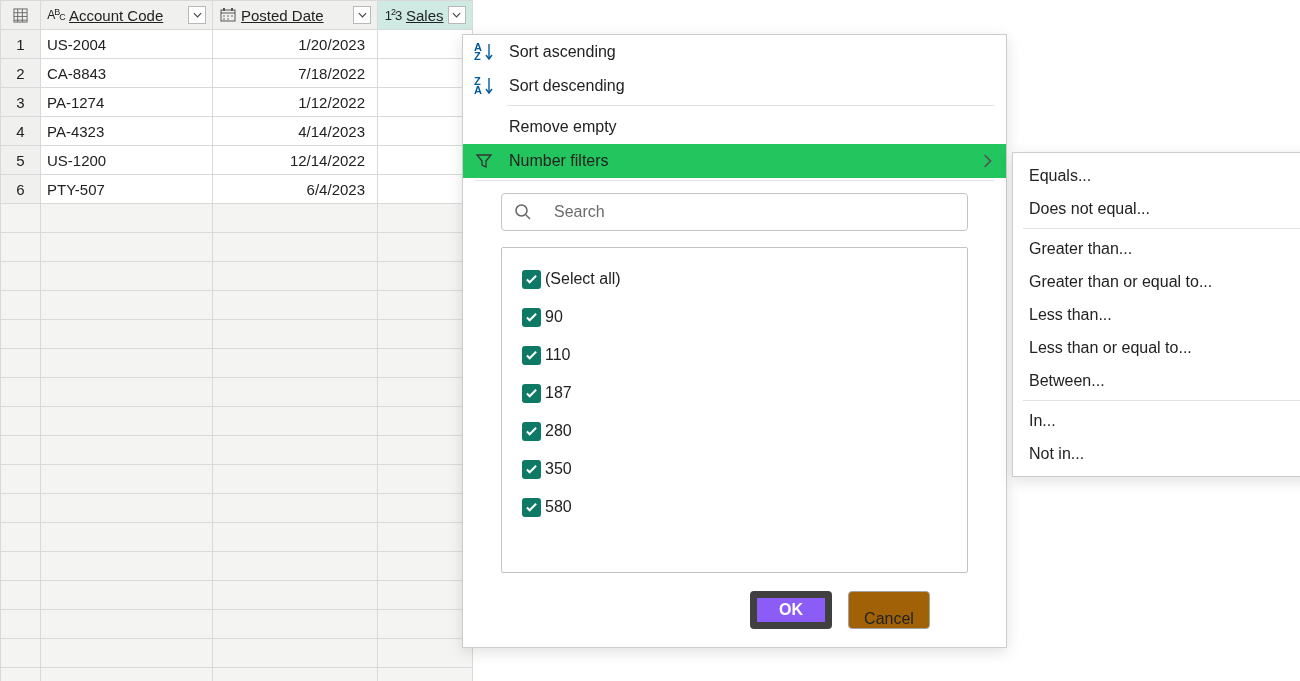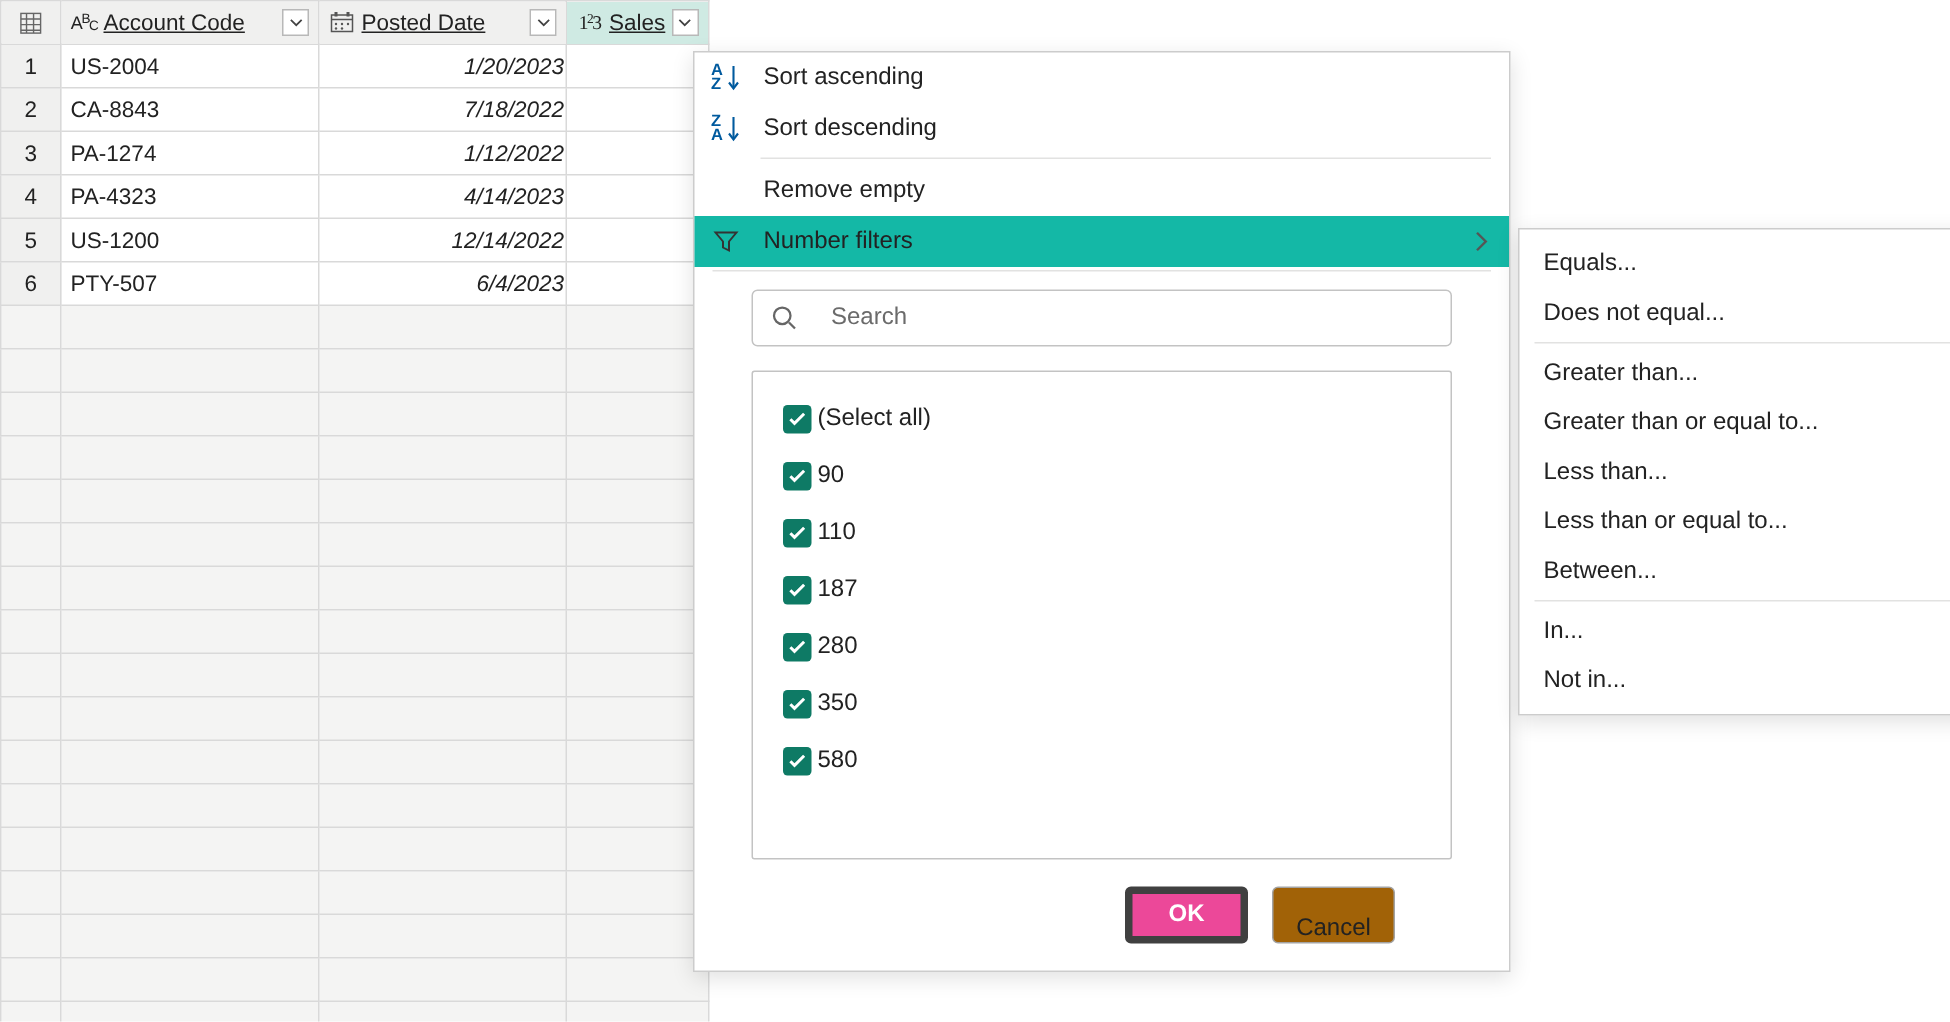--- a/index.html
+++ b/index.html
@@ -32,21 +32,21 @@
     text-align: left;
     position: relative;
   }
   .col-rownum  { width: 40px;  text-align: center; }
   .col-acct    { width: 172px; }
   .col-posted  { width: 165px; }
   .col-sales   { width: 84px;  }
 
   .grid td.rownum { background: #f0f0ef; text-align: center; }
   .grid td.acct   { text-align: left; }
-  .grid td.posted { text-align: right; font-style: italic; padding-right: 1px; }
+  .grid td.posted { text-align: right; padding-right: 12px; }
   .grid td.sales  { text-align: right; padding-right: 8px; }
 
   .hdr-inner { display: flex; align-items: center; height: 100%; gap: 4px; }
   .hdr-label { flex: 1; text-decoration: underline; }
   .hdr-dropdown {
     width: 18px; height: 18px;
     border: 1px solid #b8b8b8;
     background: #fff;
     display: inline-flex; align-items: center; justify-content: center;
   }
@@ -55,21 +55,21 @@
 
   .grid tbody tr.empty td { background: #f4f4f3; }
   .corner-cell svg { width: 15px; height: 15px; display:block; margin:auto;}
 
   
   .type-icon { width:18px; display:inline-flex; align-items:center; justify-content:center; }
   .type-abc { font-size: 12px; letter-spacing: -1px; }
   .type-abc sup { font-size: 9px; position: relative; top:-3px;}
   .type-abc sub { font-size: 9px; position: relative; top: 2px;}
   .type-date svg { width:16px; height:14px; }
-  .type-num { font-size: 13px; letter-spacing: -1px; font-family: Liberation Serif, serif; }
+  .type-num { font-size: 13px; letter-spacing: -1px; }
   .type-num sup { font-size: 9px; position:relative; top:-3px; }
 
   
   .dropdown {
     position: absolute;
     left: 462px;
     top: 34px;
     width: 545px;
     background: #fff;
     border: 1px solid #ccc;
@@ -79,21 +79,21 @@
   .dd-row {
     display: flex;
     align-items: center;
     height: 34px;
     padding: 0 14px 0 10px;
     gap: 14px;
     font-size: 16px;
   }
   .dd-row .dd-icon { width: 22px; display:flex; justify-content:center; }
   .dd-row .dd-label { flex: 1; }
-  .dd-row.hover { background: #14b8a6; }
+  .dd-row.hover { background: #22c55e; }
   .dd-sep {
     height: 1px;
     background: #e2e2e1;
     margin: 2px 12px 4px 44px;
   }
   .dd-sep.full { margin-left: 12px; }
   .chevron-right { width: 10px; height: 14px; }
 
   .sort-icon { font-size: 11px; line-height: 9px; font-weight: 600; color:#005a9e; display:flex; align-items:center; gap:2px;}
   .sort-icon .letters { display:flex; flex-direction:column; }
@@ -140,21 +140,21 @@
 
   .dd-buttons { display:flex; justify-content:flex-end; gap: 16px; padding: 0 38px; }
   .btn {
     min-width: 82px;
     height: 38px;
     border-radius: 4px;
     font-size: 16px;
     display:inline-flex; align-items:center; justify-content:center;
     cursor: pointer;
   }
-  .btn-primary { background:#ec4899; color:#fff; border:5px solid #404040; font-weight:600; }
+  .btn-primary { background:#8b5cf6; color:#fff; border:7px solid #404040; font-weight:600; }
   .btn-secondary { background:#a16207; color:#222; border:1px solid #a3a3a3;align-items:flex-end; }
 
   
   .submenu {
     position: absolute;
     left: 1012px;
     top: 152px;
     width: 304px;
     background:#fff;
     border:1px solid #ccc;

